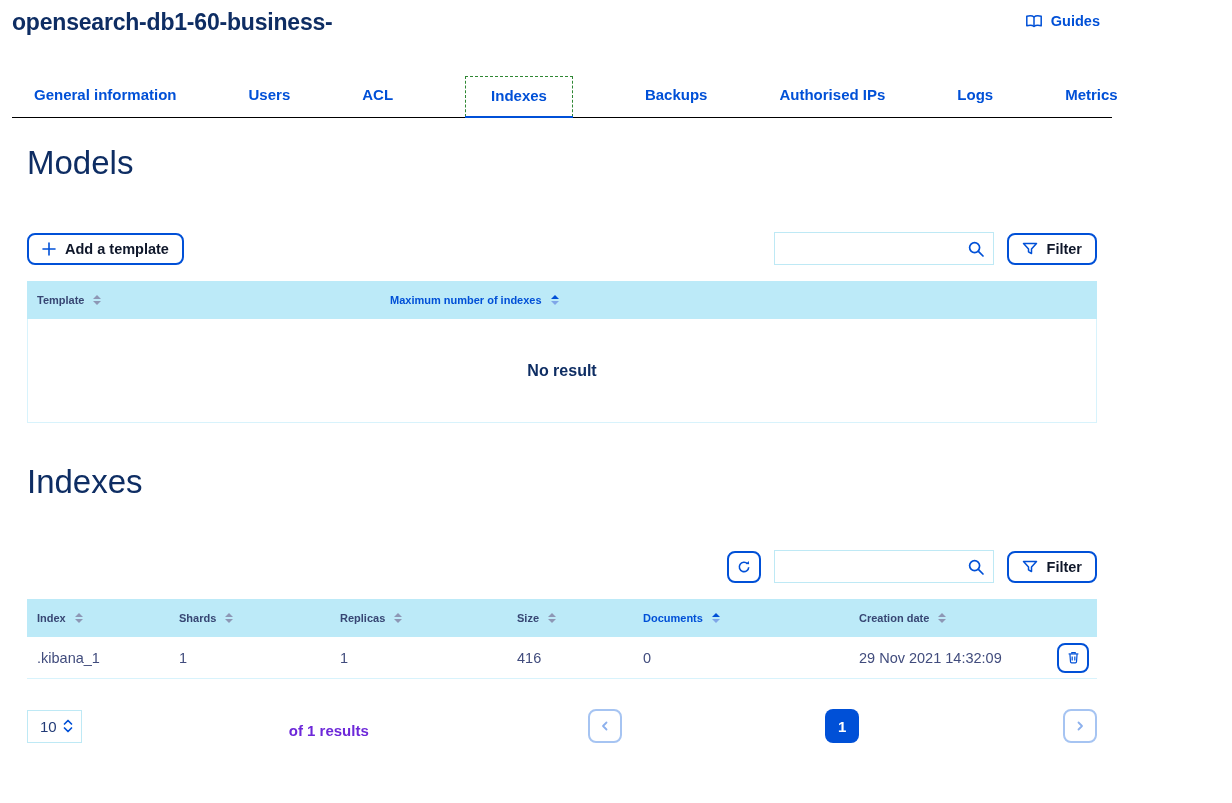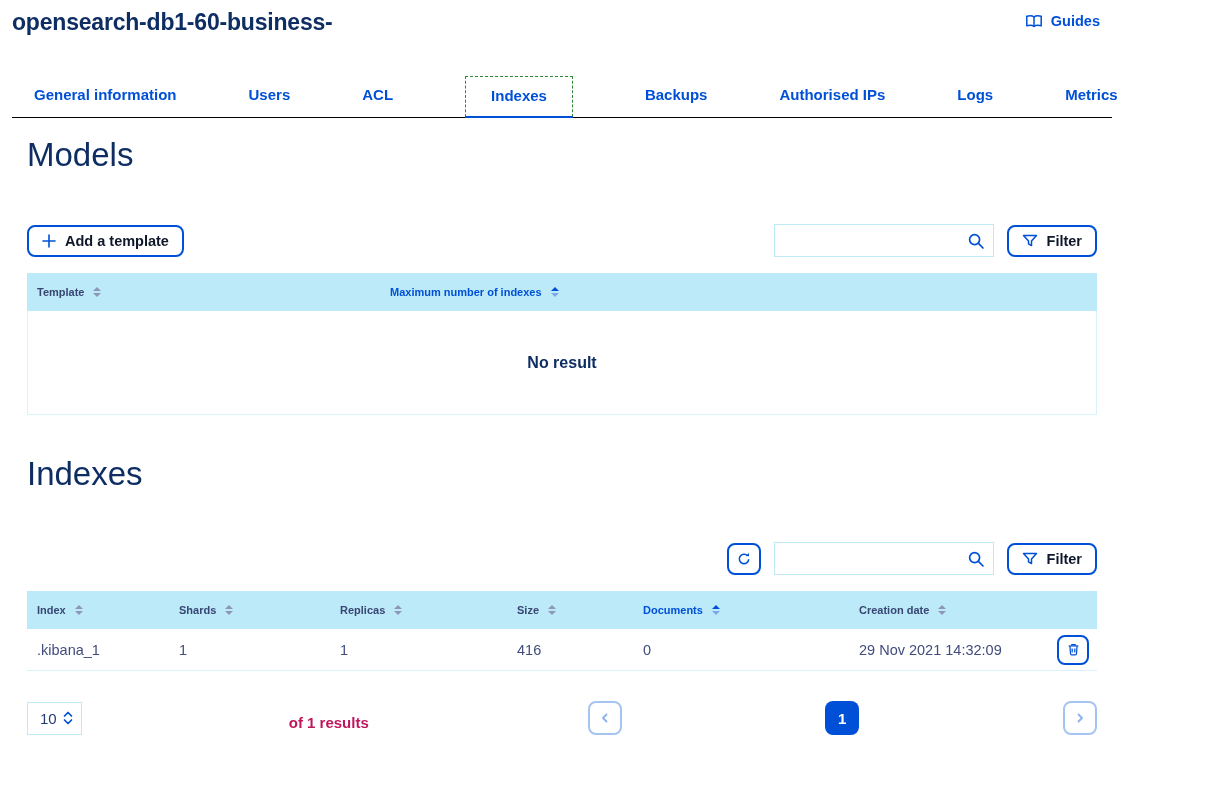--- a/index.html
+++ b/index.html
@@ -13,21 +13,21 @@
   .guides { display:flex; align-items:center; gap:8px; margin-top:4px; color:#0050d7; font-weight:700; font-size:14.5px; cursor:pointer; text-decoration:none; }
 
   
   .tabbar { display:flex; align-items:flex-end; gap:72px; margin:40px 12px 0; padding-left:22px; border-bottom:1px solid #000000; }
   .tab { position:relative; font-weight:700; font-size:15px; color:#0050d7; padding:0 0 14px; cursor:pointer; white-space:nowrap; }
   .tab.active { padding:10px 25px 12px; border:1px dashed #2f8733; }
   .tab.active::after { content:""; position:absolute; left:-1px; right:-1px; bottom:-2px; height:2px; background:#0050d7; }
 
   
   .content { padding:0 27px; }
-  .section-title { font-size:33px; font-weight:400; color:#0e2d63; margin-top:18px; }
+  .section-title { font-size:33px; font-weight:400; color:#0e2d63; margin-top:26px; }
   .section-title.second { margin-top:40px; }
 
   .controls { display:flex; align-items:center; margin-top:50px; }
   .controls.second { margin-top:49px; }
   .right-controls { margin-left:auto; display:flex; align-items:center; gap:13px; }
 
   .btn { height:32px; border:2px solid #0050d7; border-radius:8px; background:#fff; color:#0f172a;
          font-family:inherit; font-weight:700; font-size:14.5px; display:inline-flex; align-items:center;
          gap:9px; padding:0 13px; cursor:pointer; }
   .icon-btn { width:34px; height:32px; padding:0; justify-content:center; }
@@ -55,21 +55,21 @@
   .tbody-empty { border:1px solid #d8f3fc; border-top:none; height:104px; display:flex; align-items:center; justify-content:center; font-weight:700; font-size:16px; color:#0e2d63; }
 
   .row { display:flex; align-items:center; height:42px; border-bottom:1px solid #d8f3fc; font-size:14.5px; color:#414c7d; }
   .cell { padding-left:10px; display:flex; align-items:center; }
   .row .c6 { justify-content:flex-end; padding-right:8px; }
   .trash-btn { width:32px; height:30px; border:2px solid #0050d7; border-radius:8px; background:#fff; display:flex; align-items:center; justify-content:center; cursor:pointer; }
 
   
   .pagination { display:flex; align-items:center; justify-content:space-between; margin-top:30px; gap:10px; }
   .page-size { width:55px; height:33px; border:1px solid #bee9f5; display:flex; align-items:center; justify-content:space-between; padding:0 7px 0 12px; color:#223b77; font-size:15px; cursor:pointer; background:#fff; }
-  .results-label { font-weight:700; color:#be185d; font-size:15px; margin:9px 15px 0 3px; }
+  .results-label { font-weight:700; color:#6d28d9; font-size:15px; margin:9px 15px 0 3px; }
   .nav-btn { width:34px; height:34px; border:2px solid #a6c4f2; border-radius:8px; background:#fff; display:flex; align-items:center; justify-content:center; cursor:pointer; }
   .page-btn { width:34px; height:34px; border:none; border-radius:8px; background:#0050d7; color:#fff; font-weight:700; font-size:15px; display:flex; align-items:center; justify-content:center; cursor:pointer; font-family:inherit; }
 </style>
 </head>
 <body>
 
 <div class="page">
 
   <div class="topbar">
     <h1 class="page-title">opensearch-db1-60-business-</h1>

